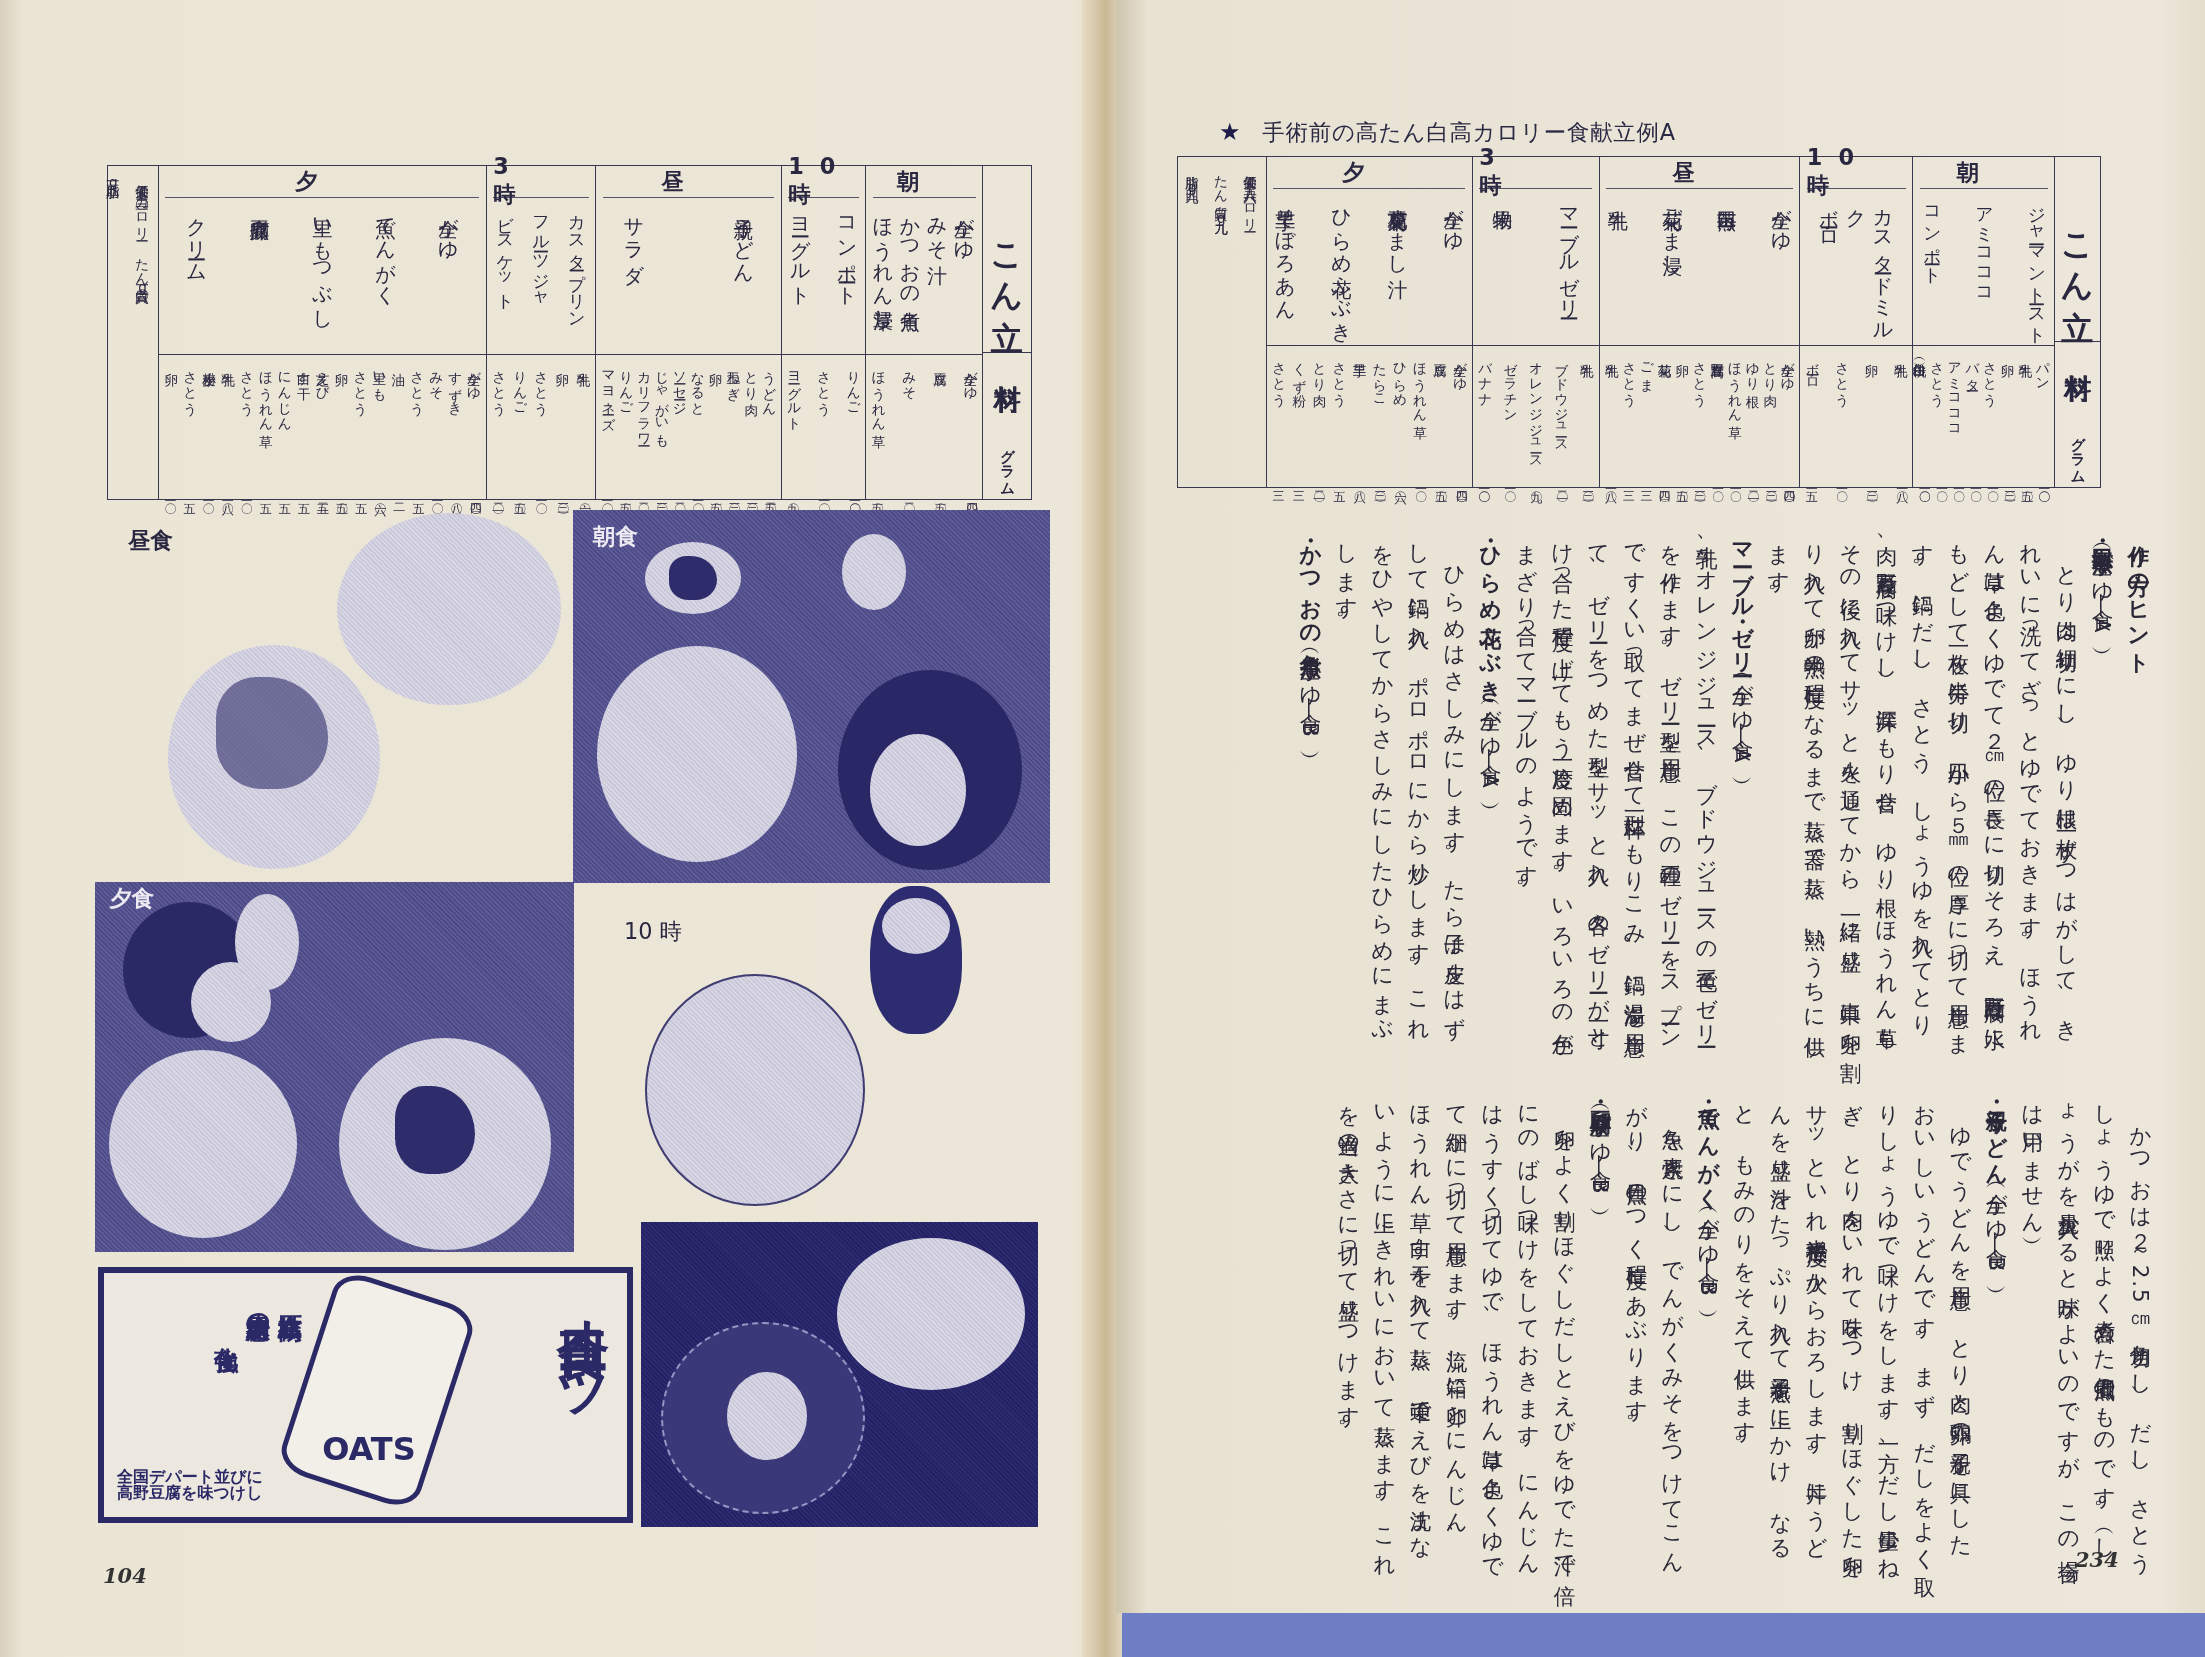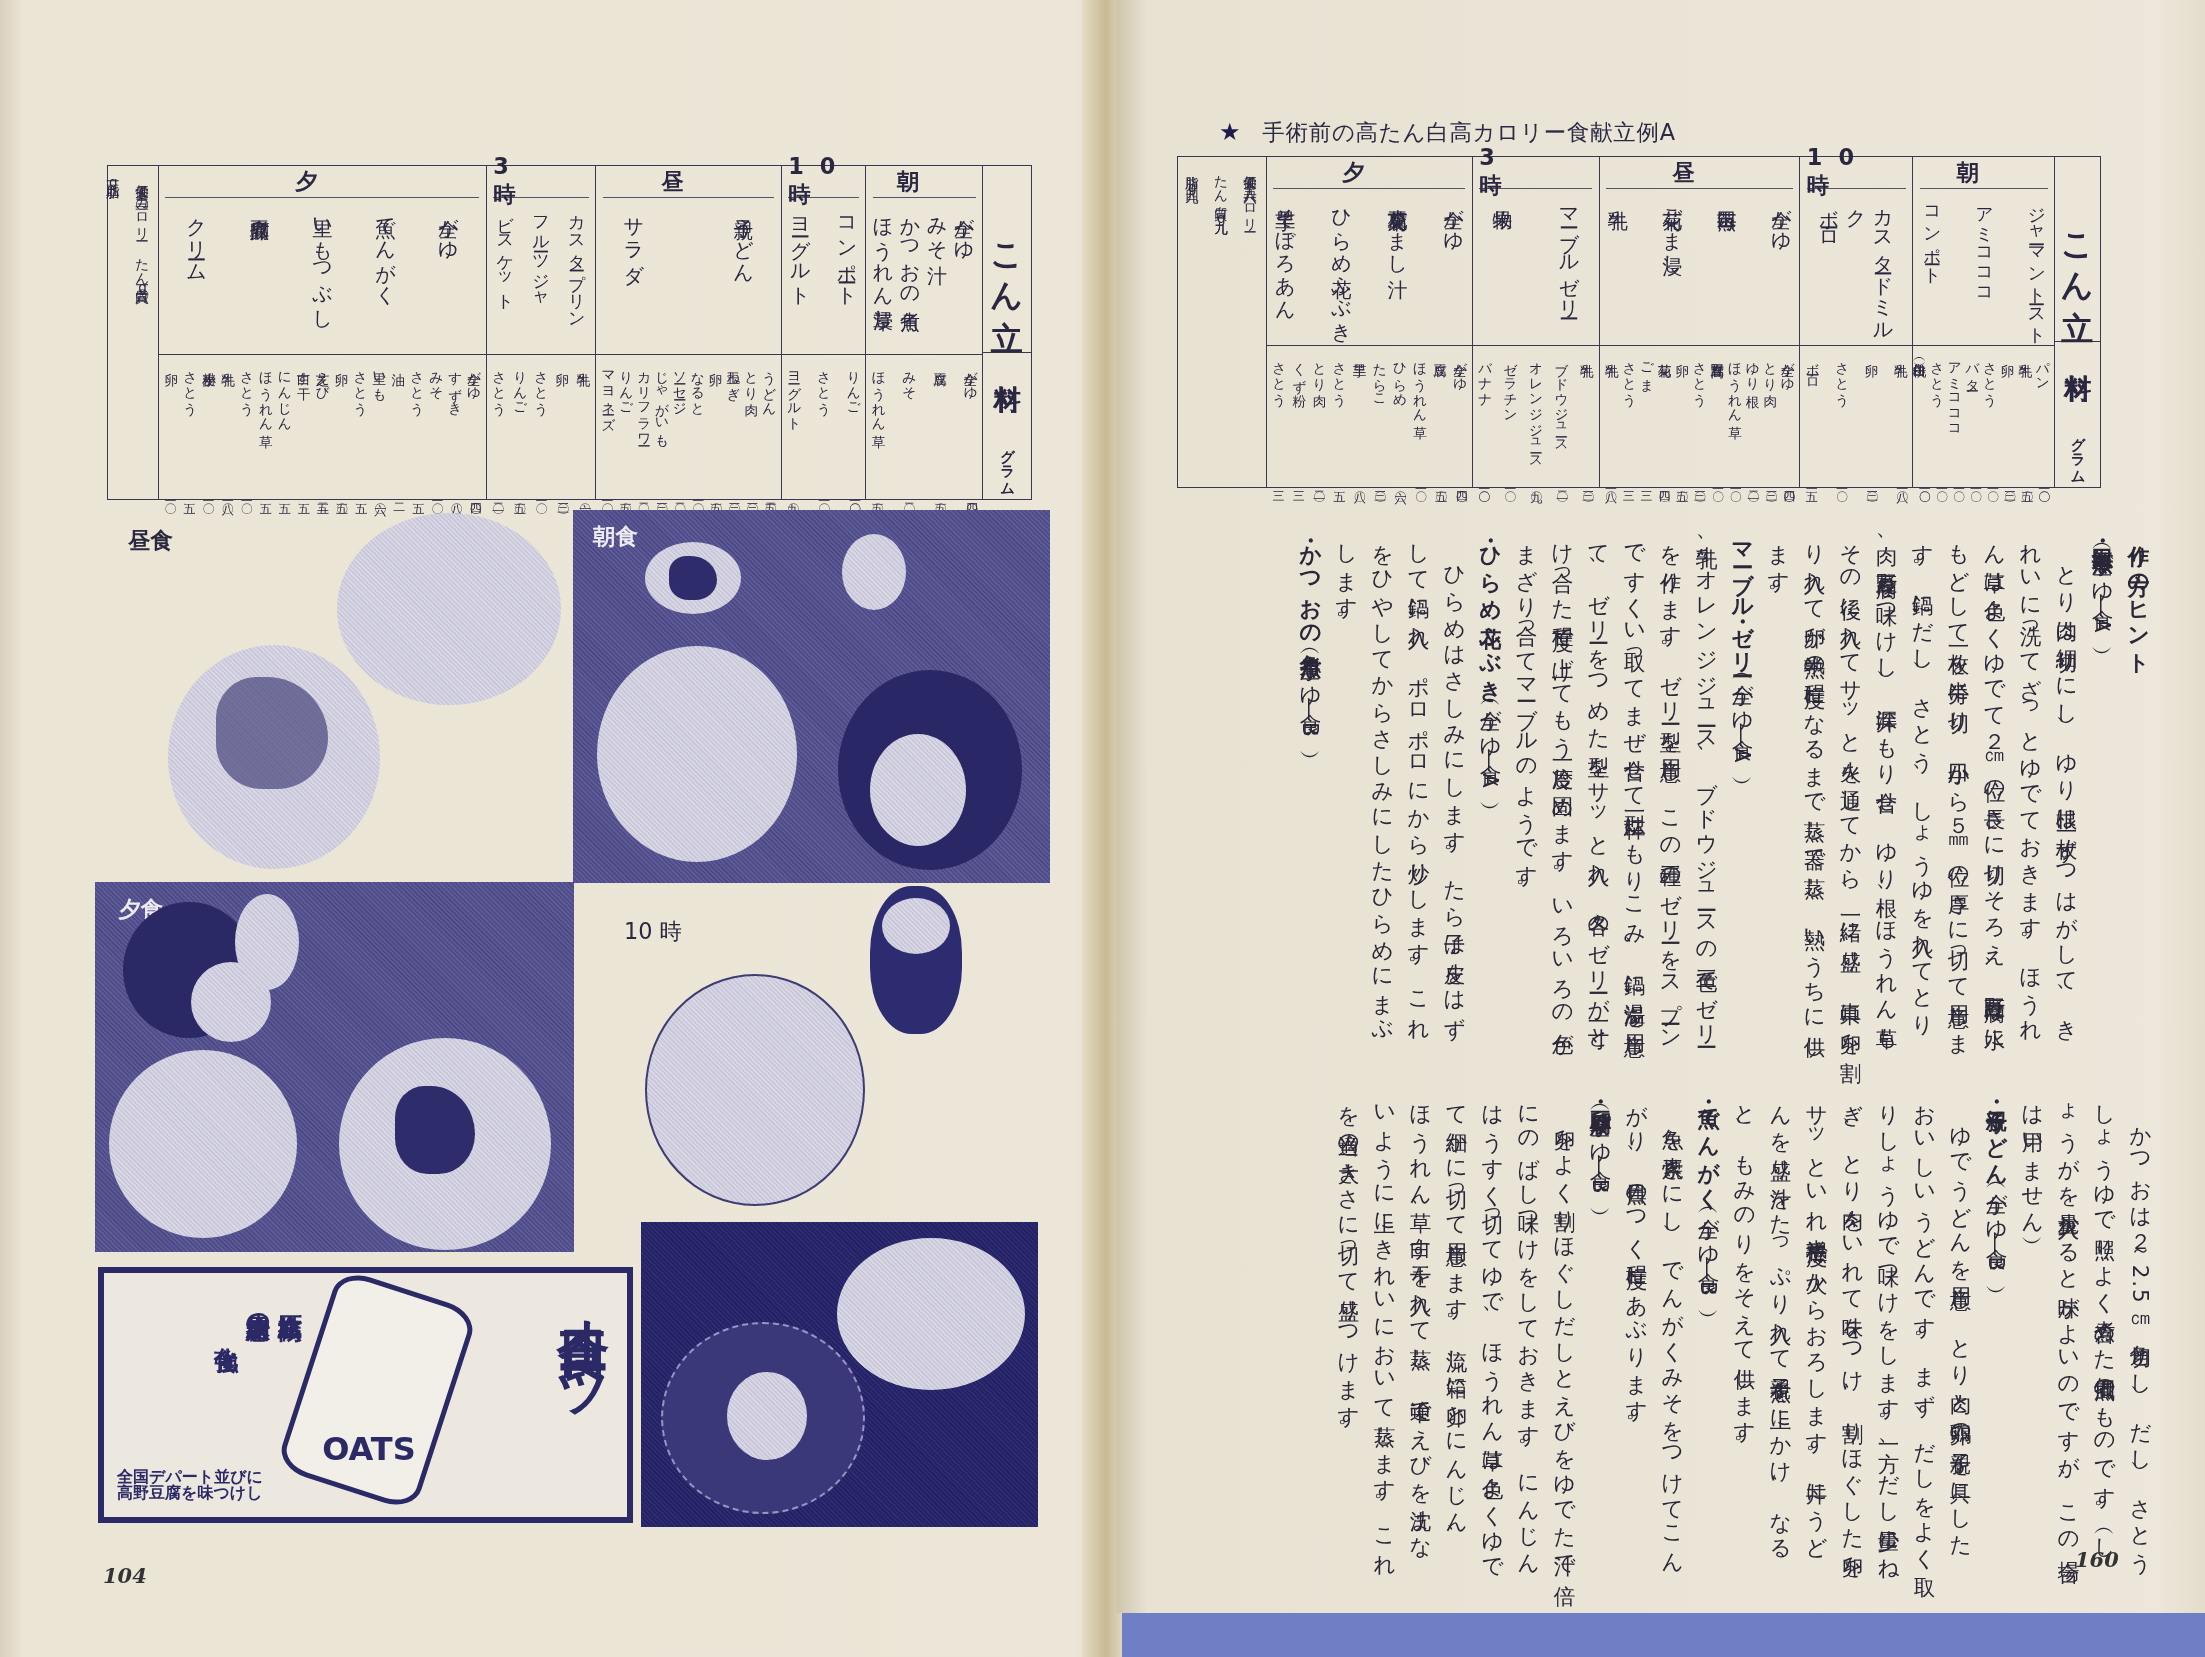--- a/index.html
+++ b/index.html
@@ -218,21 +218,21 @@
     <div class="plate plate-light" style="left:72px;top:32px;width:96px;height:72px;">
         <div class="food-dark" style="left:24px;top:14.4px;width:48px;height:44px;"></div>
       </div>
     <div class="plate plate-light" style="left:269px;top:24px;width:64px;height:76px;"></div>
     <div class="plate" style="left:265px;top:160px;width:184px;height:200px;background:#2a2766;">
         <div class="plate plate-light" style="left:32px;top:64px;width:96px;height:112px;"></div>
       </div>
   </div>
 
   <div class="photo photo-dark" style="left:95px;top:882px;width:479px;height:370px;">
-    <div class="photo-label" style="left:14.4px;top:12px;color:#eeeaf2;padding-left:9px;">夕食</div>
+    <div class="photo-label" style="left:14.4px;top:1px;color:#eeeaf2;">夕食</div>
     <div class="plate" style="left:28px;top:20px;width:132px;height:136px;background:#2b2866;"></div>
     <div class="plate plate-light" style="left:96px;top:80px;width:80px;height:80px;"></div>
     <div class="plate plate-light" style="left:140px;top:12px;width:64px;height:96px;"></div>
     <div class="plate plate-light" style="left:14.4px;top:168px;width:188px;height:188px;"></div>
     <div class="plate plate-light" style="left:244px;top:156px;width:212px;height:212px;">
         <div class="food-dark" style="left:56px;top:48px;width:80px;height:88px;"></div>
       </div>
   </div>
 
   <div class="photo-label" style="left:624px;top:916px;font-weight:normal;">10 時</div>
@@ -444,15 +444,15 @@
   <div class="prose" style="left:56px;top:1090px;height:481px;width:986px;">
     <p class="ind">かつおは２～2.5㎝角切とし、だし、さとうしょうゆで照りよく煮含めた佃煮風のものです。（しょうがを少量入れると味がよいのですが、この場合は用いません）</p>
     <p><span class="hd">・親子うどん</span><span>（全がゆ食―B）</span></p>
     <p class="ind">ゆでうどんを用意し、とり肉と鶏卵の親子を具にしたおいしいうどんです。まず、だしをよく取りしょうゆで味つけをします。一方、だし少量にねぎ、とり肉をいれて味をつけ、割りほぐした卵をサッといれ半熟程度で火からおろします。丼にうどんを盛り汁をたっぷり入れて親子煮を上にかけ、なると、もみのりをそえて供します。</p>
     <p><span class="hd">・魚でんがく</span><span>（全がゆ食―B）</span></p>
     <p class="ind">魚を素焼きにし、でんがくみそをつけてこんがり、焦目のつく程度にあぶります。</p>
     <p><span class="hd">・卵豆腐</span><span>（全がゆ食―B）</span></p>
     <p class="ind">卵をよく割りほぐしだしとえびをゆでた汁で倍にのばし味つけをしておきます。にんじんはうすく切ってゆで、ほうれん草は色よくゆでて細かに切って用意します。流し箱に卵とにんじん、ほうれん草、白す干を入れて蒸し、途中でえびを沈まないように上にきれいにおいて蒸します。これを適当の大きさに切って盛りつけます。</p>
   </div>
 
-  <div class="pgno" style="left:959px;top:1547px;">160</div>
+  <div class="pgno" style="left:959px;top:1547px;">234</div>
 </div>
 
 
 </body></html>

